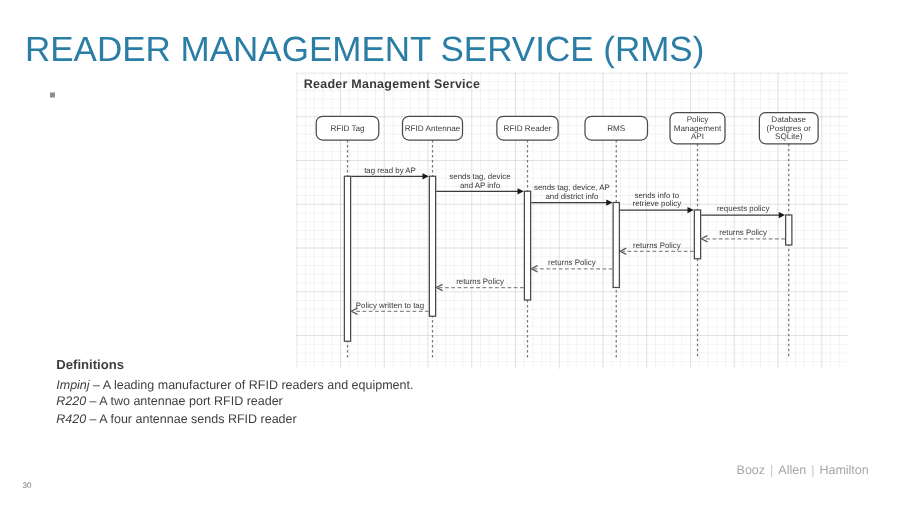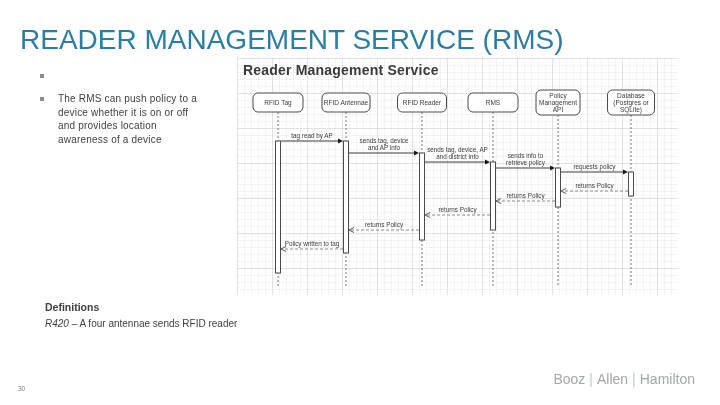--- a/index.html
+++ b/index.html
@@ -31,69 +31,62 @@
     background-color:#fff;
     background-image:
       linear-gradient(to right, rgba(185,185,195,0.30) 1px, transparent 1px),
       linear-gradient(to bottom, rgba(185,185,195,0.30) 1px, transparent 1px),
       linear-gradient(to right, rgba(205,205,212,0.22) 1px, transparent 1px),
       linear-gradient(to bottom, rgba(205,205,212,0.22) 1px, transparent 1px);
     background-size: 35px 35px, 35px 35px, 7px 7px, 7px 7px;
   }
   .diagram-title {
     position:absolute; left:6px; top:4px;
-    font-size:14px; font-weight:bold; letter-spacing:0.2px; color:#3a3a3a;
+    font-size:10px; font-weight:bold; letter-spacing:0.2px; color:#3a3a3a;
   }
   svg.seq { position:absolute; left:0; top:0; width:441px; height:237px; }
 
   .actorbox   { fill:#ffffff; stroke:#4a4a4a; stroke-width:1; }
   .actorlabel { font-size:6.5px; fill:#3a3a3a; font-family:"Liberation Sans",sans-serif; }
   .lifeline   { stroke:#777777; stroke-width:1; stroke-dasharray:2 2; }
   .activation { fill:#ffffff; stroke:#4a4a4a; stroke-width:1; }
   .msgline.solid  { stroke:#3a3a3a; stroke-width:1; }
   .msgline.dashed { stroke:#8a8a8a; stroke-width:1; stroke-dasharray:3 2; }
   .msglabel   { font-size:6.3px; fill:#3a3a3a; font-family:"Liberation Sans",sans-serif; }
   .arrow-filled { fill:#1a1a1a; stroke:none; }
   .arrow-open   { stroke:#555555; stroke-width:1; fill:none; }
 
   .definitions {
-    position:absolute; left:45px; top:301px;
+    position:absolute; left:45px; top:286px;
     font-size:10px; line-height:13.5px; color:var(--body-text,#3f3f3f);
   }
   .definitions .heading { font-weight:bold; font-size:10.5px; margin-bottom:2px; }
   .def-term { font-style:italic; }
 
   .footer-logo {
     position:absolute; right:25px; top:371px;
-    font-size:14px; color:var(--footer-text,#a3a7ab); white-space:nowrap;
+    font-size:10px; color:var(--footer-text,#a3a7ab); white-space:nowrap;
   }
   .footer-sep { color:var(--footer-separator,#bfc9d0); margin:0 4px; }
 
   .page-number {
     position:absolute; left:18px; top:385px;
     font-size:6.5px; color:var(--page-number,#7d7d7d);
   }
 </style>
 </head>
 <body>
 
 <div class="slide">
 
   <div class="title">READER MANAGEMENT SERVICE (RMS)</div>
 
   <div class="bullets">
     <div class="bullet-item">
       <span class="bullet-marker"></span>
-    </div>
-    <div class="bullet-item">
-      <span class="bullet-marker"></span>
-      <span class="bullet-text">The RMS can push policy to a
-device whether it is on or off
-and provides location
-awareness of a device</span>
     </div>
   </div>
 
   <div class="diagram">
     <svg class="seq" viewBox="0 0 441 237">
         <line x1="41" y1="54" x2="41" y2="228" class="lifeline"></line>
         <line x1="109" y1="54" x2="109" y2="228" class="lifeline"></line>
         <line x1="185" y1="54" x2="185" y2="228" class="lifeline"></line>
         <line x1="256" y1="54" x2="256" y2="228" class="lifeline"></line>
         <line x1="321" y1="57" x2="321" y2="228" class="lifeline"></line>
@@ -152,20 +145,22 @@
         <text x="147" y="169" text-anchor="middle" class="msglabel">returns Policy</text>
         <line x1="106" y1="191" x2="46" y2="191" class="msgline dashed"></line>
         <path d="M 44 191 l 5 -2.5 M 44 191 l 5 2.5" class="arrow-open"></path>
         <text x="75" y="188" text-anchor="middle" class="msglabel">Policy written to tag</text>
       </svg>
     <div class="diagram-title">Reader Management Service</div>
   </div>
 
   <div class="definitions">
     <div class="heading">Definitions</div>
+    <div><span class="def-term">Impinj</span><span> – A leading manufacturer of RFID readers and equipment.</span></div>
+    <div><span class="def-term">R220</span><span> – A two antennae port RFID reader</span></div>
     <div><span class="def-term">R420</span><span> – A four antennae sends RFID reader</span></div>
   </div>
 
   <div class="footer-logo">
     <span>Booz</span><span class="footer-sep">|</span><span>Allen</span><span class="footer-sep">|</span><span>Hamilton</span>
   </div>
 
   <div class="page-number">30</div>
 
 </div>

